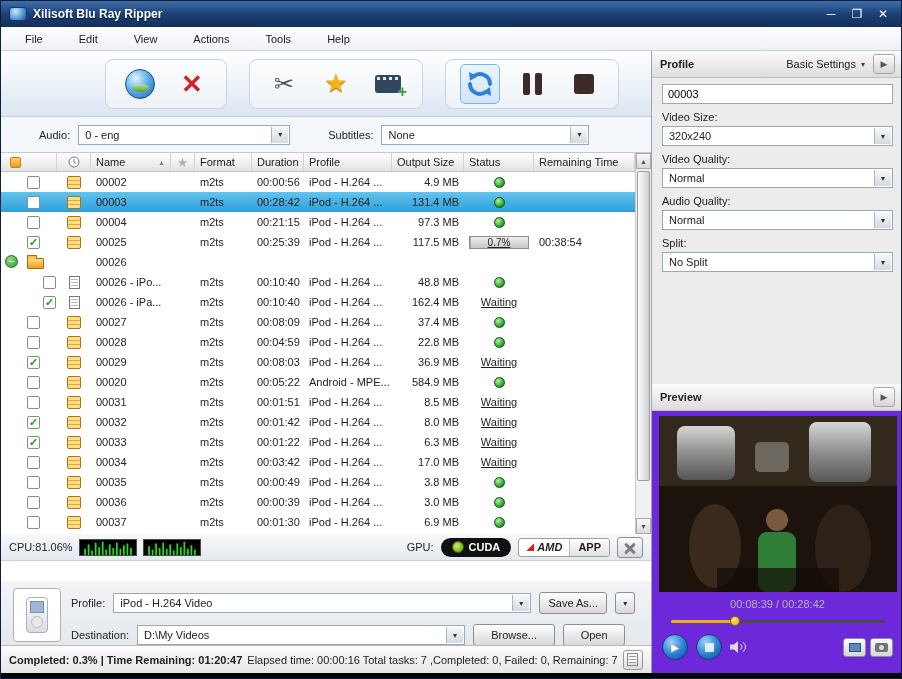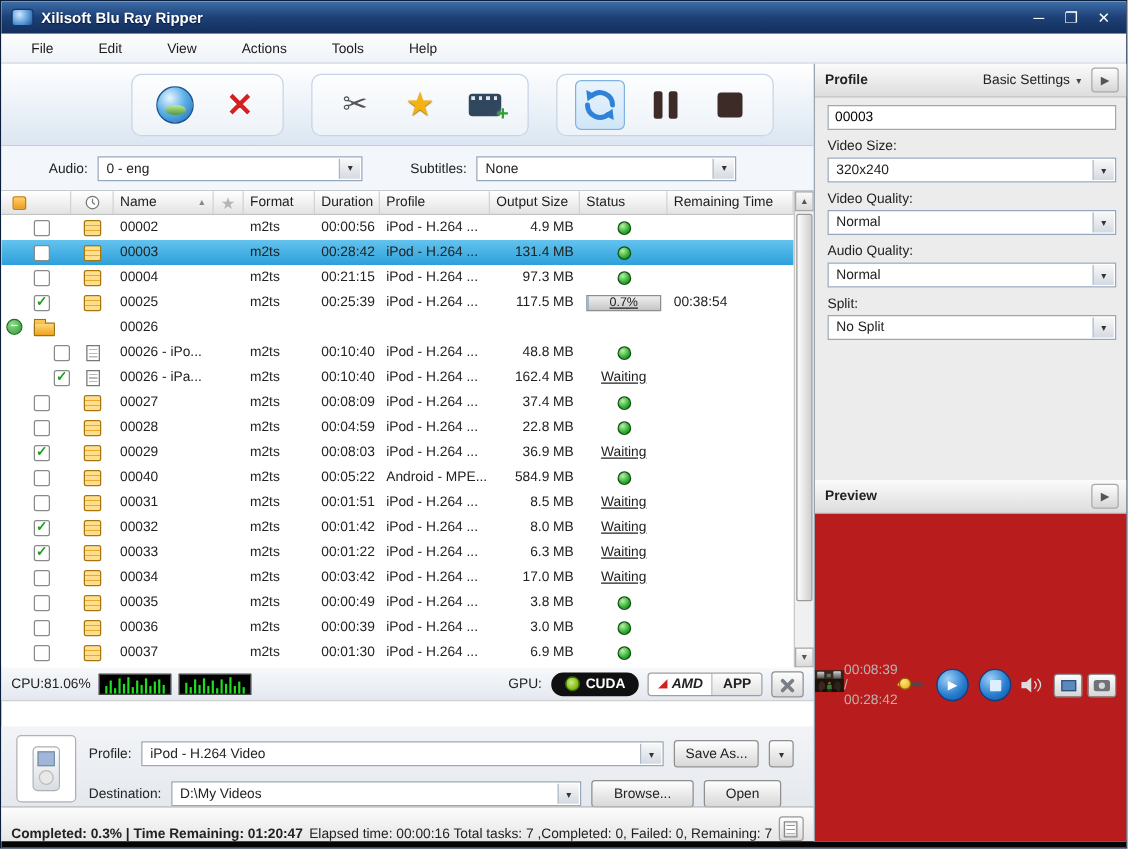--- a/index.html
+++ b/index.html
@@ -136,21 +136,21 @@
   .outlbl { white-space:nowrap; }
   .dd-profile { width:418px; } .dd-dest { width:328px; }
   .btn { height:22px; border:1px solid #8f8f8f; border-radius:3px; background:linear-gradient(#fefefe,#d8d8d8);
     display:flex; align-items:center; justify-content:center; padding:0 12px; white-space:nowrap; }
   .btn-saveas { width:68px; } .btn-ddarrow { width:20px; padding:0; font-size:8px; color:#333; }
   .btn-browse { width:82px; } .btn-open { width:62px; }
 
   
   .statusbar { position:absolute; left:0; top:644px; width:650px; height:28px;
     background:linear-gradient(#fcfcfc,#e6e6e6); border-top:1px solid #bbb;
-    display:flex; align-items:flex-end; padding:0 8px; gap:5px; white-space:nowrap; overflow:hidden; }
+    display:flex; align-items:center; padding:0 8px; gap:5px; white-space:nowrap; overflow:hidden; }
   .statusbar .bold { font-weight:bold; }
   .btn-report { margin-left:auto; width:24px; height:20px; border:1px solid #9a9a9a; border-radius:3px;
     background:linear-gradient(#fefefe,#dcdcdc); display:flex; align-items:center; justify-content:center; }
   .rep-ico { width:11px; height:13px; background:#fff; border:1px solid #888;
     background-image:repeating-linear-gradient(180deg, transparent 0 2px, #999 2px 3px); background-clip:content-box; padding:2px 1px; }
 
   .blackstrip { position:absolute; left:0; top:672px; width:100%; height:7px; background:#050505; }
 
   
   .rightpanel { position:absolute; left:650px; top:50px; width:252px; height:622px;
@@ -162,21 +162,21 @@
   .sidebtn { width:22px; height:20px; margin-left:8px; border:1px solid #a8a8a8; border-radius:3px;
     background:linear-gradient(#fdfdfd,#d6d6d6); display:flex; align-items:center; justify-content:center;
     font-size:9px; color:#555; font-weight:normal; }
   .fields { flex:none; padding:6px 10px 0; }
   .fields .flabel { display:block; margin:7px 0 3px; }
   .fields .flabel:first-child { margin-top:2px; }
   .tinput { width:100%; height:20px; border:1px solid #9aa8b8; background:#fff; padding:0 5px;
     font-family:"Liberation Sans", sans-serif; font-size:11px; }
   .fields .dd { width:100%; }
   .spacer { flex:1; }
-  .previewbody { flex:none; height:262px; background:#b91c1c; display:flex; flex-direction:row; align-items:center; padding-top:5px; }
+  .previewbody { flex:none; height:262px; background:#6d28d9; display:flex; flex-direction:column; align-items:center; padding-top:5px; }
   .ptime { margin-top:6px; color:#b5b5b5; }
   .seek { position:relative; width:214px; height:12px; margin-top:5px; }
   .seek .track { position:absolute; left:0; right:0; top:5px; height:3px; background:#4a4a4a; border-radius:2px; }
   .seek .fill { position:absolute; left:0; top:5px; height:3px; background:#e9b408; border-radius:2px; }
   .seek .thumb { position:absolute; top:1px; width:10px; height:10px; margin-left:-5px; border-radius:50%;
     background:radial-gradient(circle at 35% 30%, #ffe27a, #e7a90a); border:1px solid #8a6d00; }
   .pctrl { width:100%; display:flex; align-items:center; gap:8px; padding:7px 10px 0; }
   .roundbtn { width:26px; height:26px; border-radius:50%; border:1px solid #0a3f80;
     background:radial-gradient(circle at 35% 30%, #9fd0f7, #2b7fd0 55%, #0d4f9e);
     display:flex; align-items:center; justify-content:center; color:#fff; font-size:10px; }
@@ -474,21 +474,21 @@
           </div>
           <div class="c c-rem"></div>
         </div>
         <div class="trow">
           <div class="c c-check">
             <span class="cb"></span>
           </div>
           <div class="c c-icon">
             <span class="item-ico"></span>
           </div>
-          <div class="c c-name">00040</div>
+          <div class="c c-name">00020</div>
           <div class="c c-star"></div>
           <div class="c c-format">m2ts</div>
           <div class="c c-dur">00:05:22</div>
           <div class="c c-profile">Android - MPE...</div>
           <div class="c c-size">584.9 MB</div>
           <div class="c c-status">
             <span class="dot"></span>
           </div>
           <div class="c c-rem"></div>
         </div>

